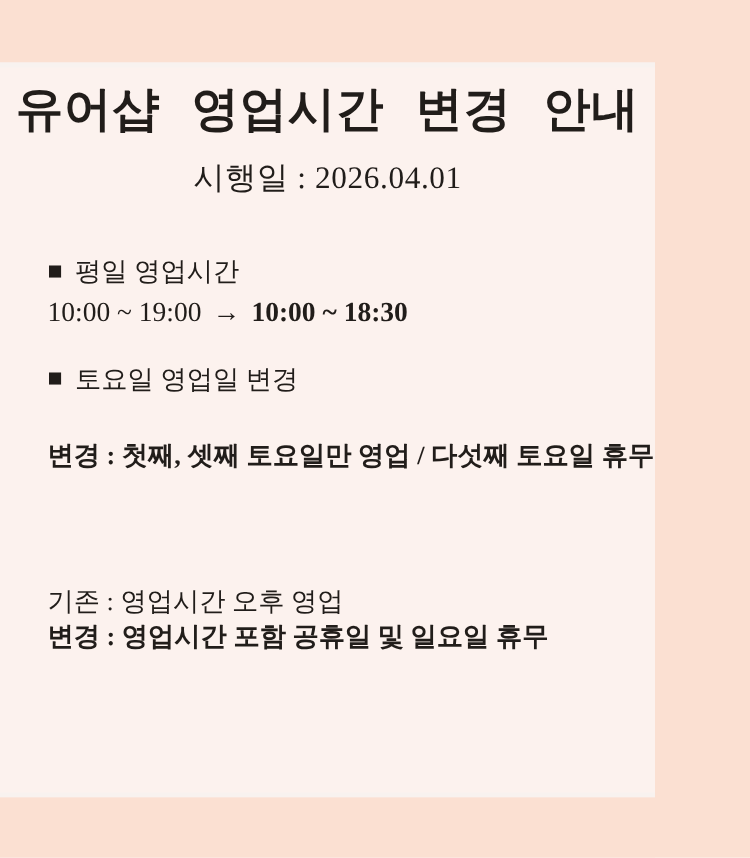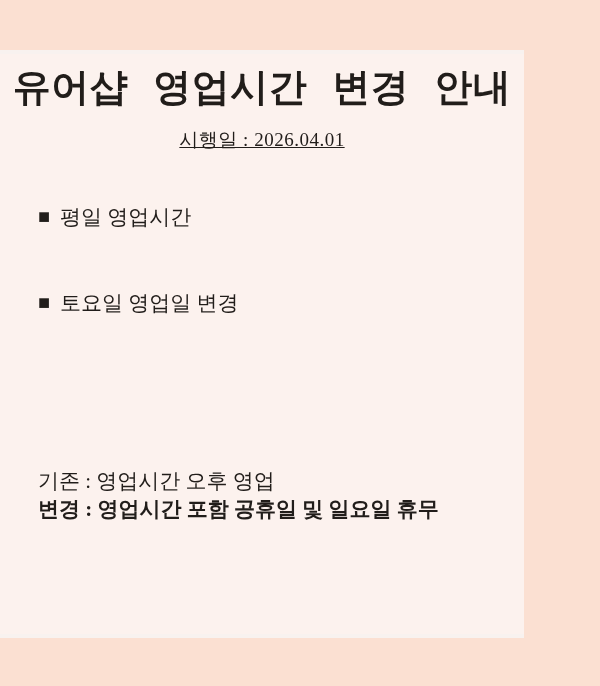--- a/index.html
+++ b/index.html
@@ -63,23 +63,22 @@
     text-align: center;
     font-family: "Liberation Sans", sans-serif;
     font-weight: 900;
     font-size: 38px;
     letter-spacing: 0.5px;
     word-spacing: 14px;
     color: var(--text);
   }
   .subtitle {
     top: 75px;
-    font-size: 19px;
+    font-size: 25px;
     letter-spacing: 0.5px;
-    text-decoration: underline;
   }
   .hours-line { font-size: 22px; }
   .bullet {
     display: inline-block;
     margin-right: 10px;
     font-size: 20px;
     transform: translateY(-1px);
   }
   .arrow { margin: 0 9px; }
   .bold { font-weight: bold; }
@@ -93,24 +92,28 @@
 
   <div class="content">
 
     <h1 class="title">유어샵 영업시간 변경 안내</h1>
 
     <div class="line center subtitle">시행일 : 2026.04.01</div>
 
     <div class="line" style="top:151px">
       <span class="bullet">■</span><span>평일 영업시간</span>
     </div>
+    <div class="line hours-line" style="top:183px">
+      <span>10:00 ~ 19:00</span><span class="arrow">→</span><span class="bold">10:00 ~ 18:30</span>
+    </div>
 
     <div class="line" style="top:237px">
       <span class="bullet">■</span><span>토요일 영업일 변경</span>
     </div>
+    <div class="line bold" style="top:298px">변경 : 첫째, 셋째 토요일만 영업 / 다섯째 토요일 휴무</div>
 
     <div class="line" style="top:415px">기존 : 영업시간 오후 영업</div>
     <div class="line bold" style="top:443px">변경 : 영업시간 포함 공휴일 및 일요일 휴무</div>
 
 
   </div>
 
   <div class="band band-bottom"></div>
 </div>
 

